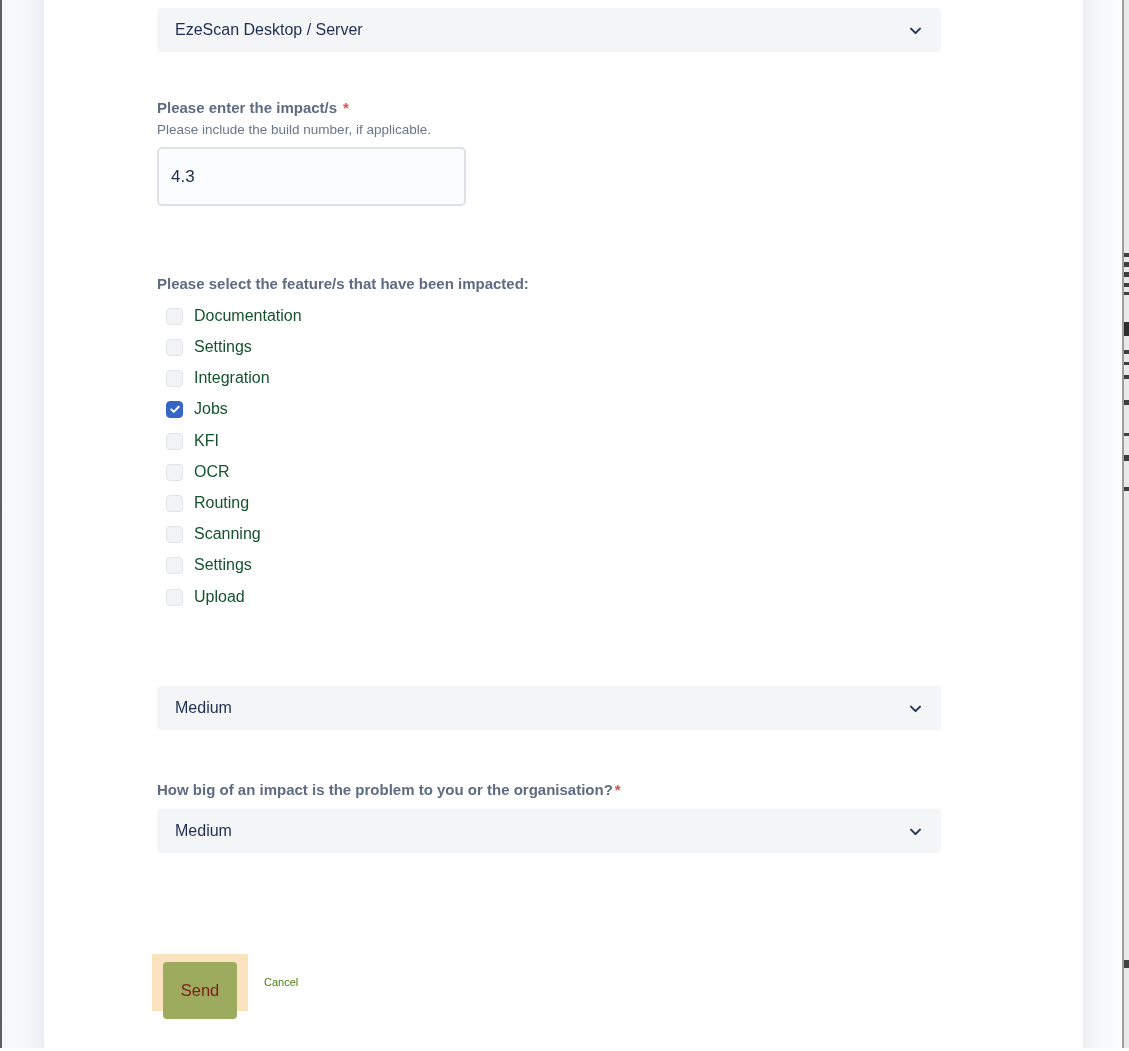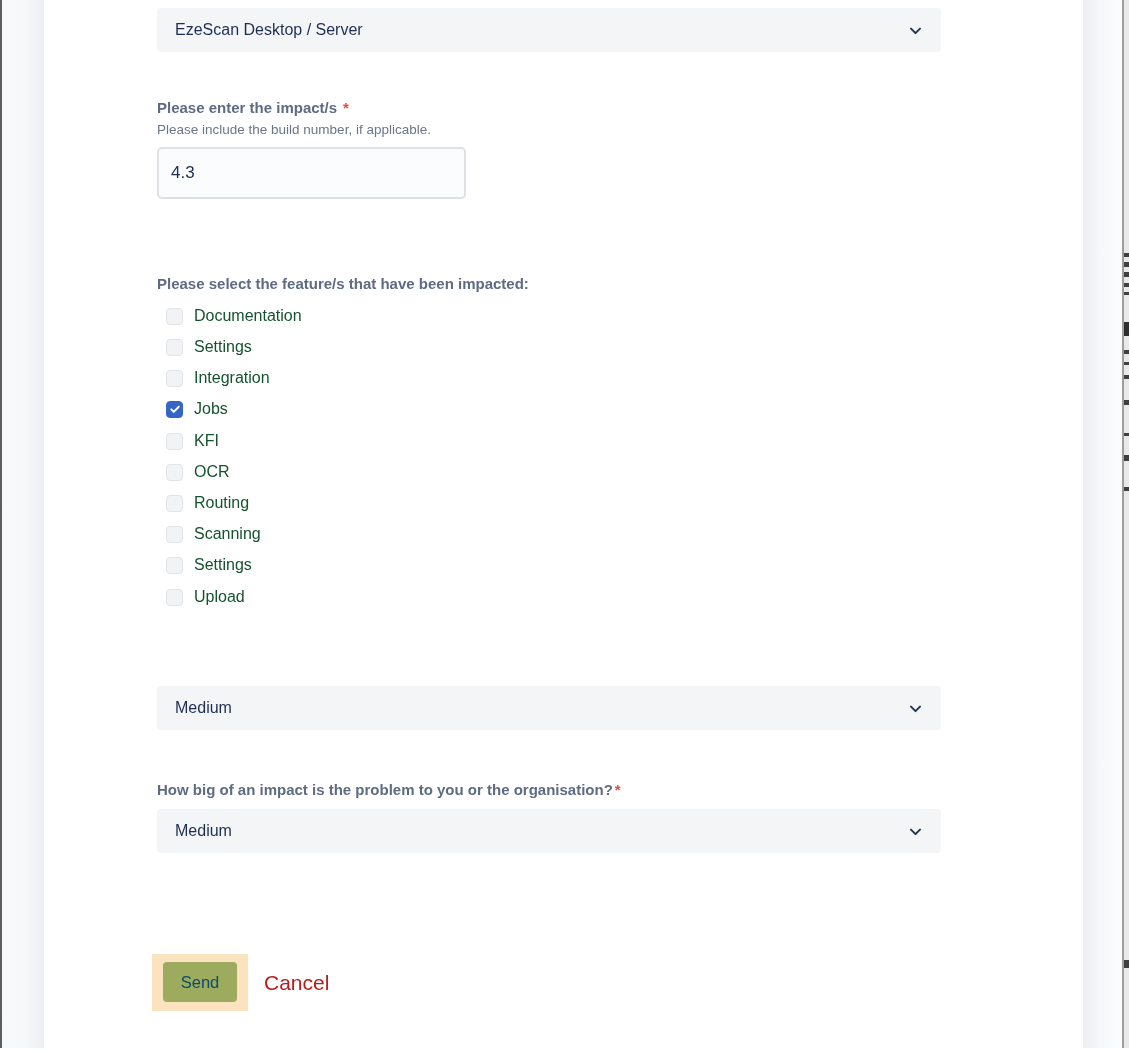--- a/index.html
+++ b/index.html
@@ -65,21 +65,21 @@
   .req-spaced { margin-left:6px; }
   .req-tight  { margin-left:2px; }
 
   .help-text {
     position:absolute; left:157px; top:121px;
     font-size:13.5px; color:#6b7689; line-height:17px;
   }
 
   .text-input {
     position:absolute; left:157px; top:147px;
-    width:309px; height:52px;
+    width:309px; height:59px;
     border:2px solid #dde0e5; border-radius:5px;
     background:#fbfcfe;
     font-family:"Liberation Sans", sans-serif;
     font-size:17px; color:#1e2e52;
     padding:0 12px;
     outline:none;
   }
 
   
   .cb-row {
@@ -100,30 +100,30 @@
   .cb-label {
     margin-left:11px; font-size:16px; color:#14532d; line-height:22px;
   }
 
   
   .send-highlight {
     position:absolute; left:152px; top:954px; width:96px; height:57px;
     background:#fbe3bf; pointer-events:none;
   }
   .send-button {
-    position:absolute; left:163px; top:962px; width:74px; height:40px;
+    position:absolute; left:163px; top:962px; width:74px; height:57px;
     background:#9cab5d; border:none; border-radius:4px;
-    color:#0c4a6e; font-size:16.5px; font-weight:400;
+    color:#7f1d1d; font-size:16.5px; font-weight:400;
     font-family:"Liberation Sans", sans-serif;
     display:flex; align-items:center; justify-content:center;
     cursor:pointer;
   }
   .cancel-link {
     position:absolute; left:264px; top:972px; height:21px;
-    font-size:21px; font-weight:500; color:#b91c1c;
+    font-size:11px; font-weight:500; color:#4d7c0f;
     line-height:21px; cursor:pointer; background:none; border:none;
     font-family:"Liberation Sans", sans-serif;
     padding:0;
   }
 </style>
 </head>
 <body>
 
 <div class="screen">
 

